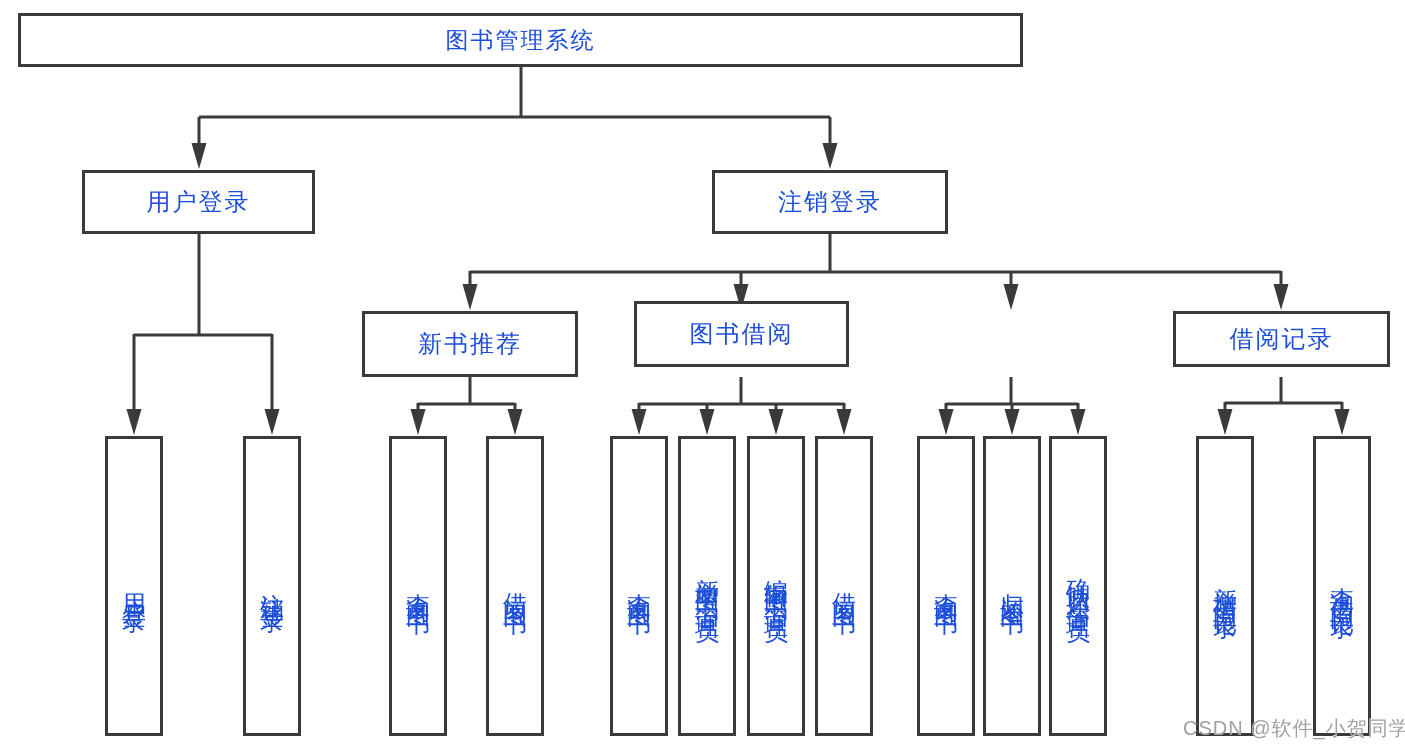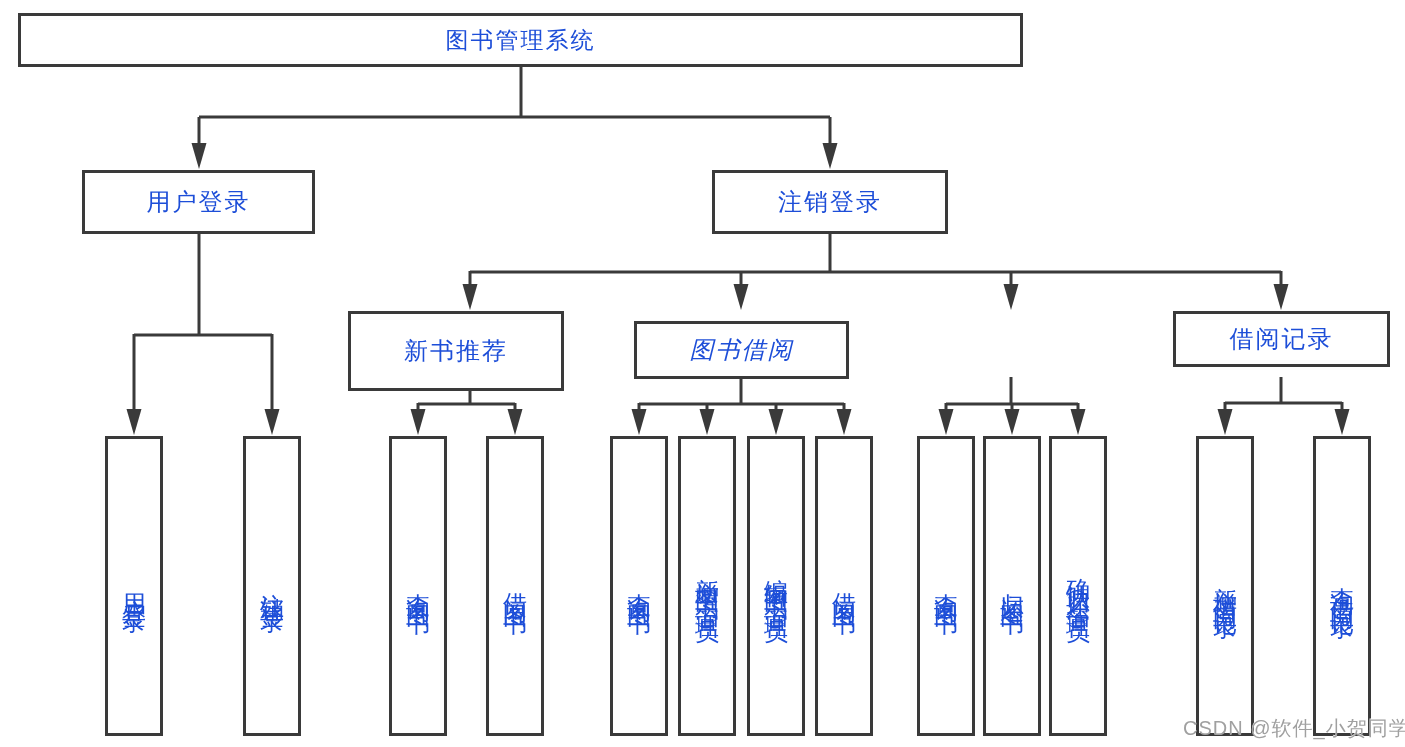--- a/index.html
+++ b/index.html
@@ -31,22 +31,22 @@
     align-items: center;
     justify-content: center;
     color: #1d4ed8;
     font-size: 24px;
     letter-spacing: 2px;
     white-space: nowrap;
   }
   .n-root    { left: 18px;   top: 13px;  width: 1005px; height: 54px; font-size: 23px; }
   .n-login   { left: 82px;   top: 170px; width: 233px;  height: 64px; }
   .n-mgmt    { left: 712px;  top: 170px; width: 236px;  height: 64px; }
-  .n-rec     { left: 348px;  top: 311px; width: 216px;  height: 80px; }
-  .n-borrow  { left: 634px;  top: 321px; width: 215px;  height: 58px; font-style: italic; }
+  .n-rec     { left: 362px;  top: 311px; width: 216px;  height: 66px; }
+  .n-borrow  { left: 634px;  top: 301px; width: 215px;  height: 66px; }
   .n-current { left: 904px;  top: 311px; width: 214px;  height: 66px; }
   .n-record  { left: 1173px; top: 311px; width: 217px;  height: 56px; }
   .leaf {
     top: 436px;
     width: 58px;
     height: 300px;
   }
   .leaf span {
     writing-mode: vertical-rl;
     text-orientation: mixed;

